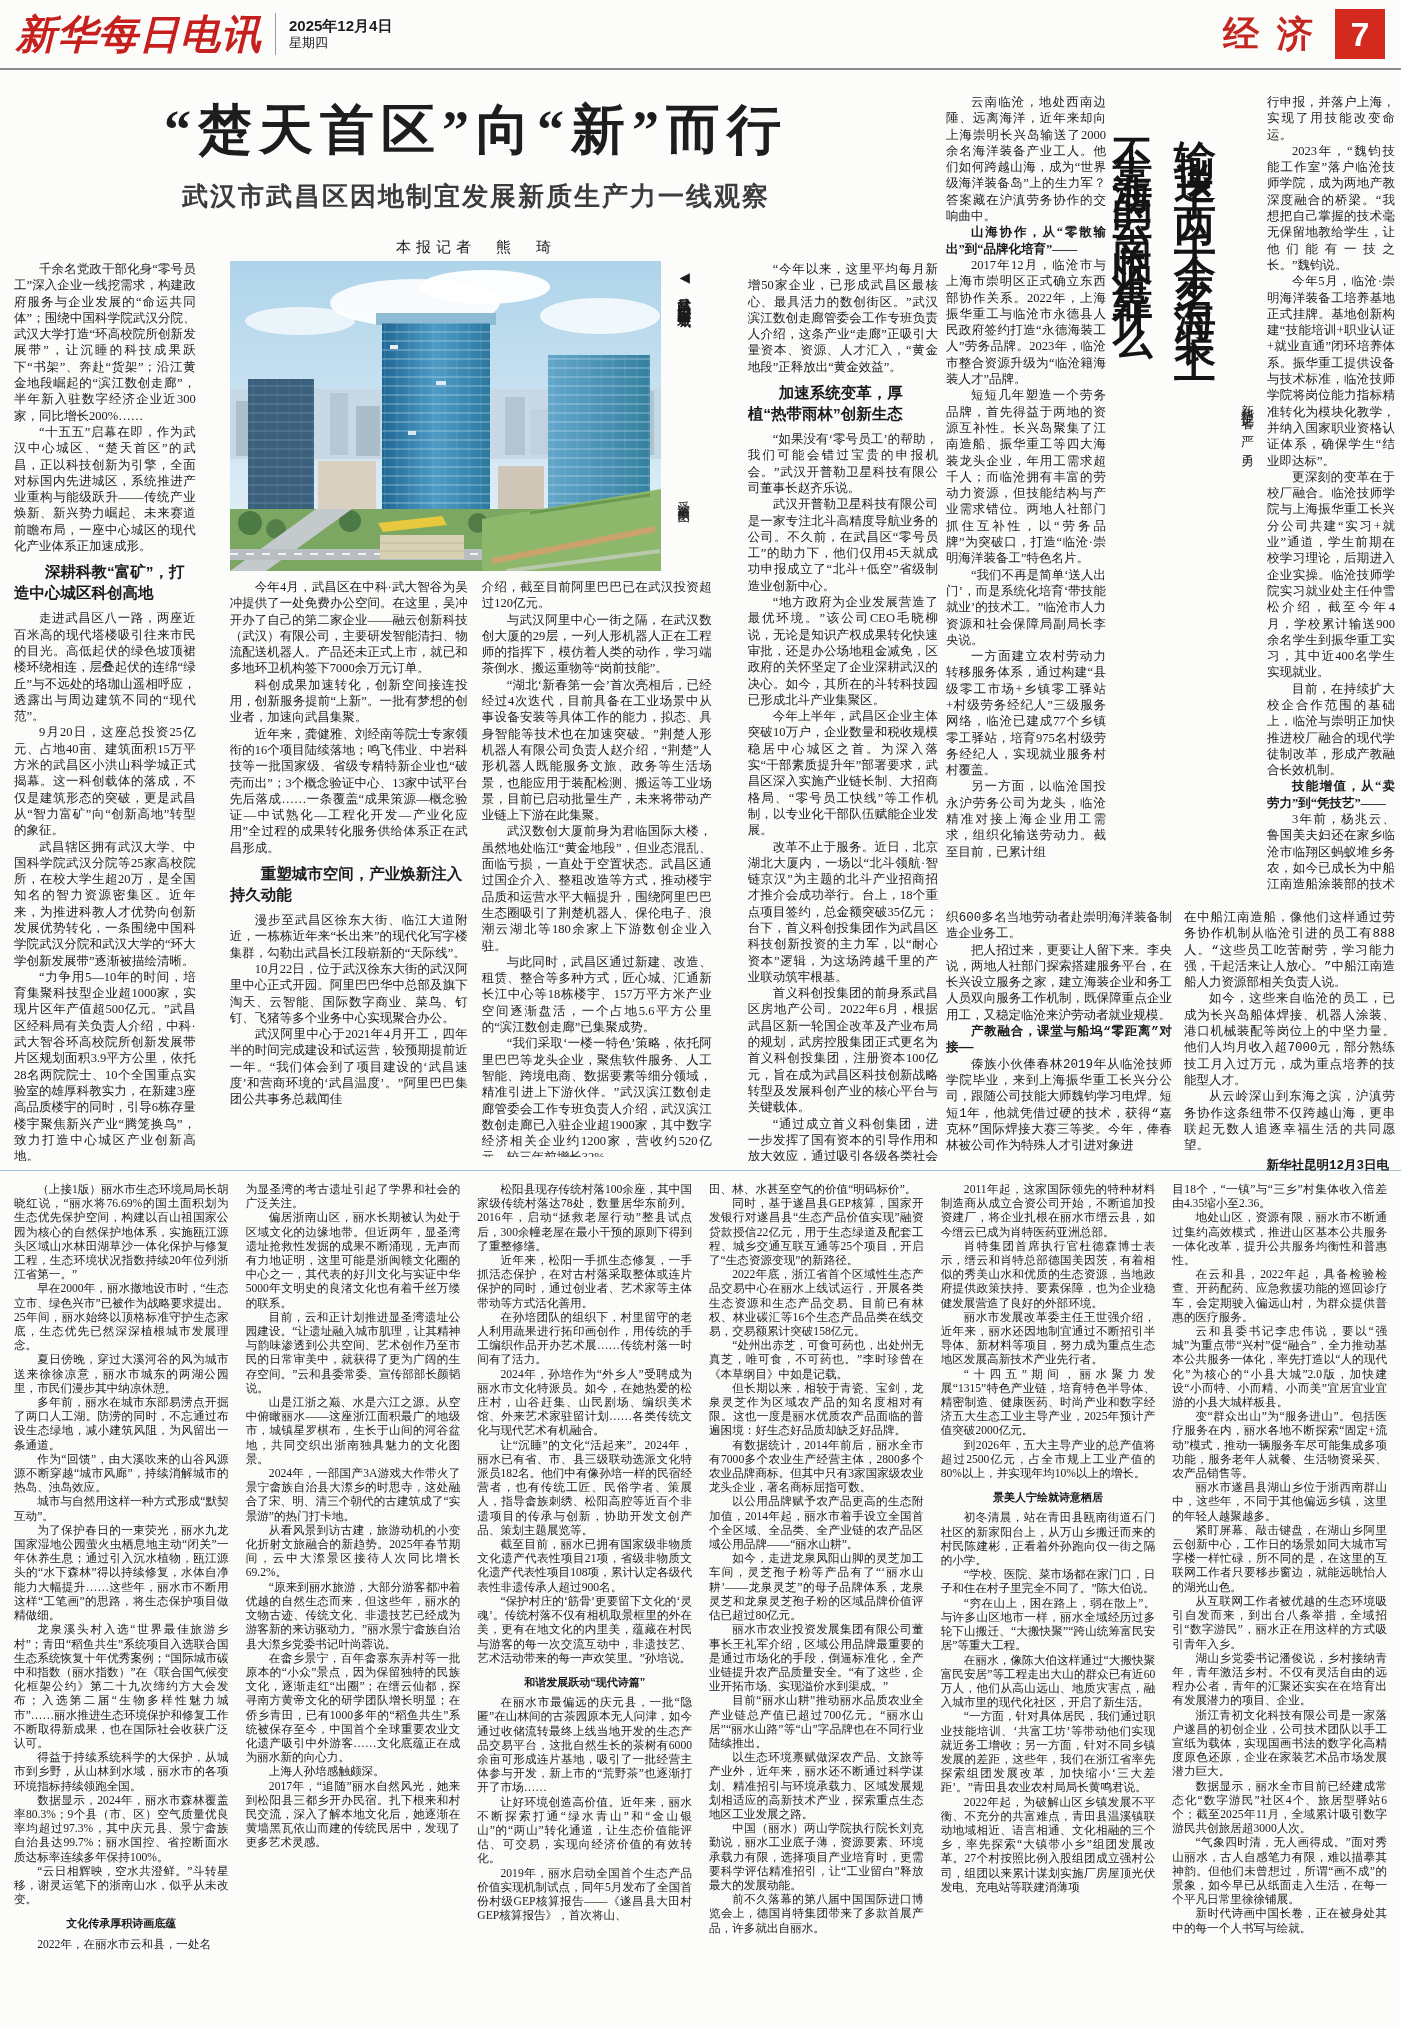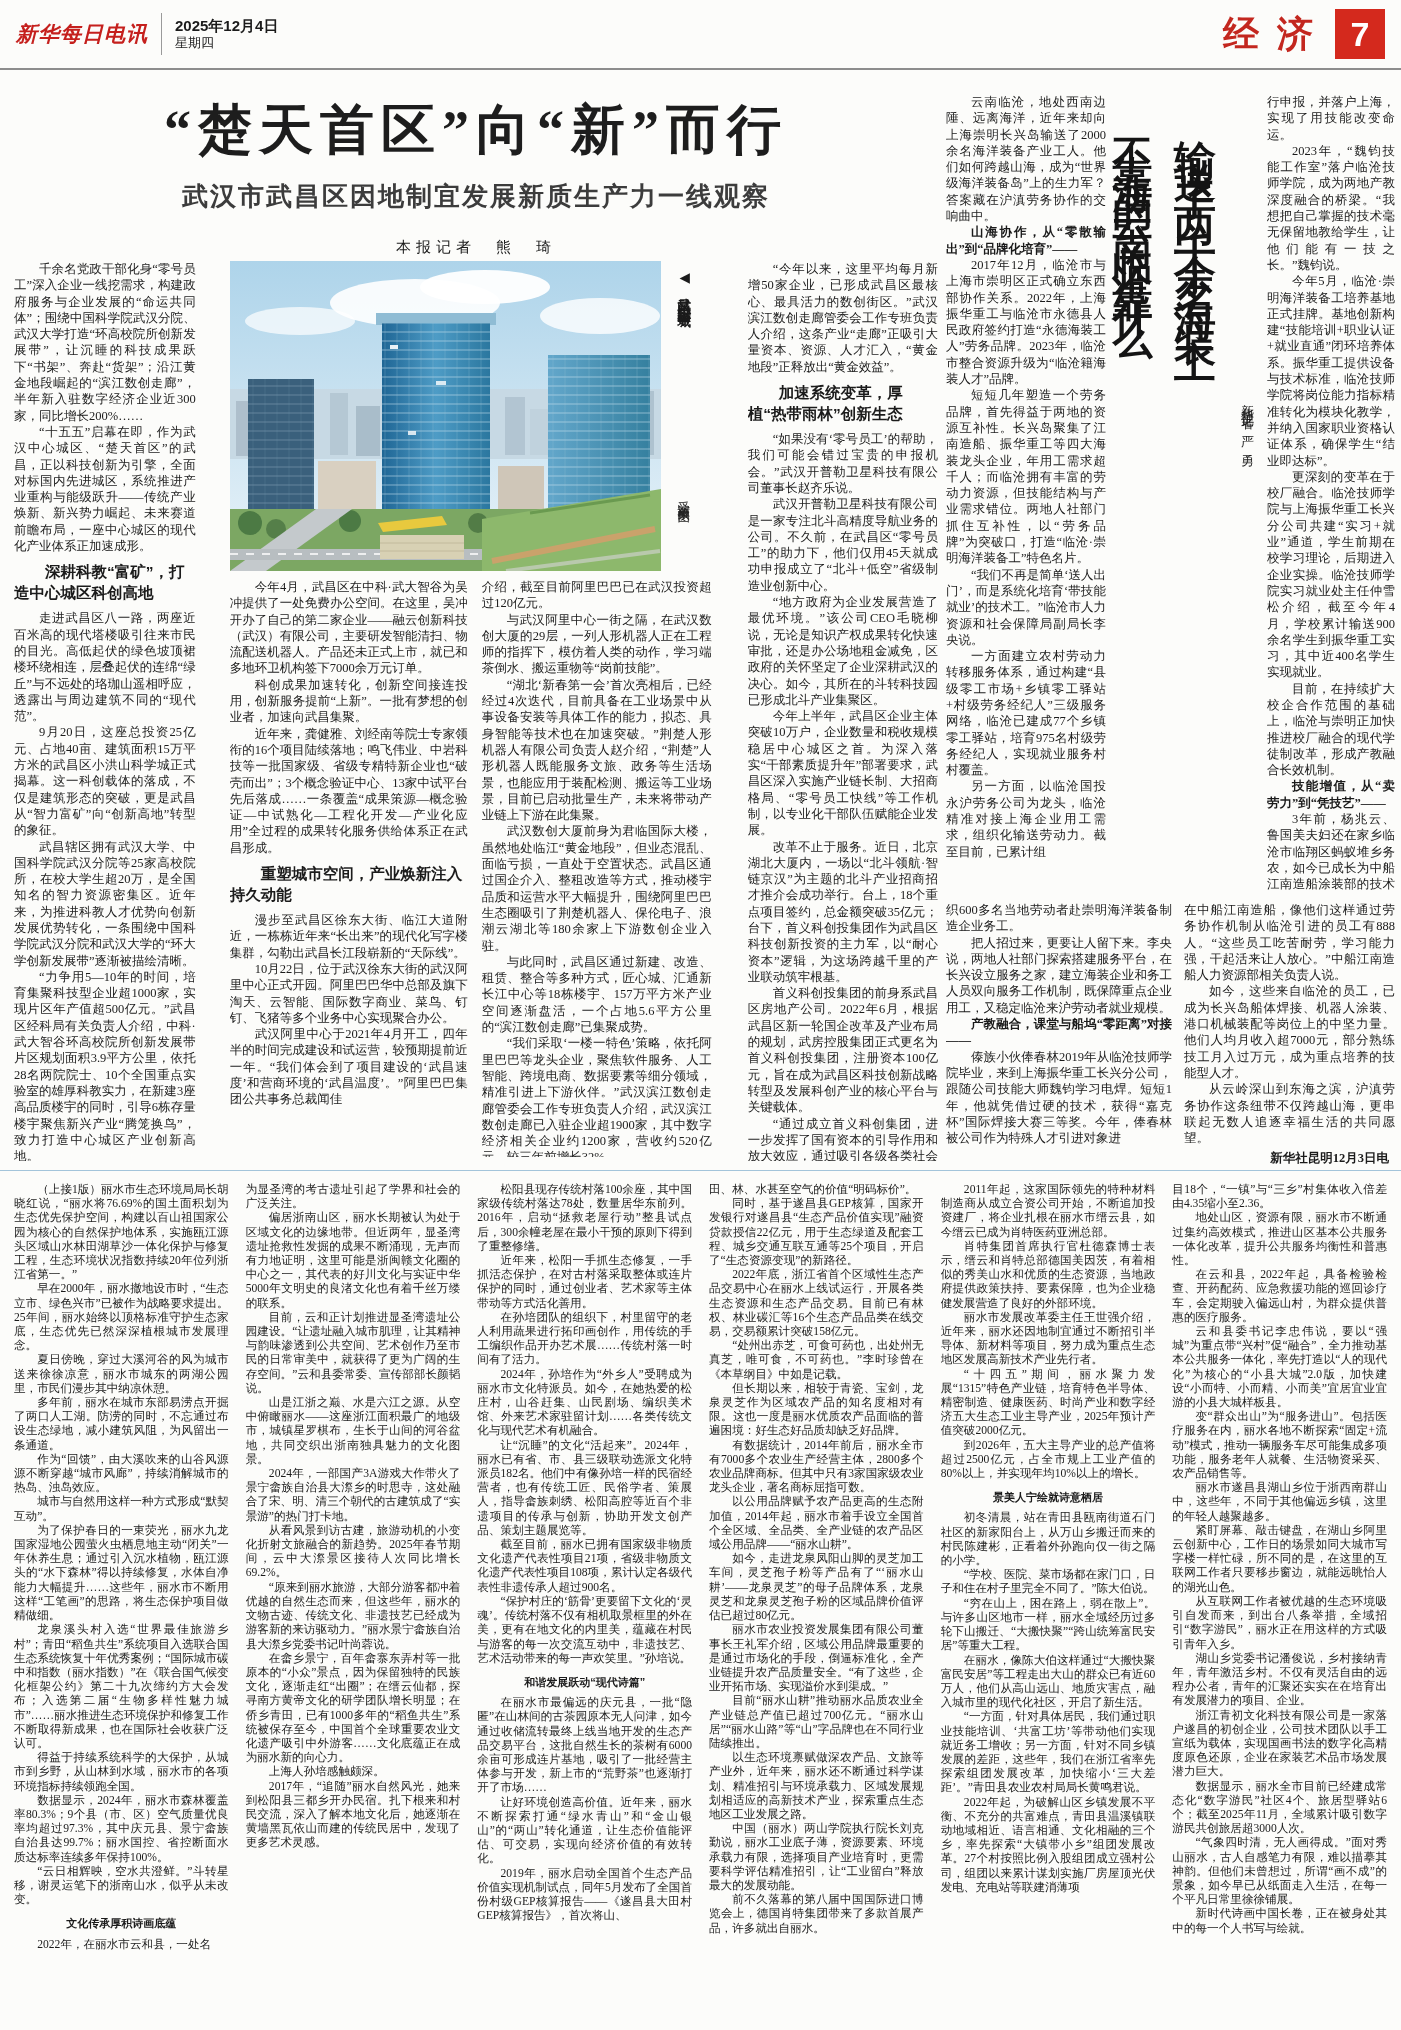--- a/index.html
+++ b/index.html
@@ -3,21 +3,21 @@
 <meta charset="utf-8">
 <style>
   html,body{margin:0;padding:0;}
   body{
     width:1401px;height:2030px;background:#fcfcfa;color:#1b1b1b;
     font-family:"Liberation Serif","DejaVu Serif",serif;overflow:hidden;
   }
   
   .header{height:70px;display:flex;align-items:center;padding:0 16px;box-sizing:border-box;
     border-bottom:2px solid #8d8d8d;}
-  .mast{font-size:21px;font-weight:bold;font-style:italic;color:#c5201d;letter-spacing:1px;white-space:nowrap;}
+  .mast{font-size:40px;font-weight:bold;font-style:italic;color:#c5201d;letter-spacing:1px;white-space:nowrap;}
   .hdiv{width:1px;height:42px;background:#9a9a9a;margin:0 13px;}
   .dateblock{font-family:"Liberation Sans",sans-serif;line-height:1.3;}
   .date1{font-size:15px;font-weight:700;}
   .date2{font-size:13px;}
   .hspacer{flex:1;}
   .section-name{font-size:36px;font-weight:700;color:#c3271f;letter-spacing:18px;margin-right:4px;}
   .pagenum{width:50px;height:50px;background:#d4291d;color:#fff;font-size:34px;font-weight:700;
     display:flex;align-items:center;justify-content:center;font-family:"Liberation Sans",sans-serif;}
   
   .para{margin:0;text-indent:2em;text-align:justify;font-size:12.5px;line-height:16.3px;}
@@ -52,21 +52,21 @@
   .a2{position:absolute;left:946px;top:24px;width:449px;height:1080px;}
   .a2-top{display:flex;height:796px;}
   .t1a{width:160px;flex:none;}
   .hblock{width:155px;flex:none;position:relative;margin-left:0px;}
   .vtitle{position:absolute;writing-mode:vertical-rl;font-weight:900;color:#141414;line-height:1;}
   .vt-r{left:68px;top:12px;font-size:42px;letter-spacing:23px;}
   .vt-l{left:6px;top:12px;font-size:40px;letter-spacing:18px;}
   .vbyline{position:absolute;writing-mode:vertical-rl;text-orientation:upright;font-size:13px;
     letter-spacing:3px;left:132px;top:300px;}
   .t2a{width:128px;margin-left:auto;}
-  .a2-bot{display:flex;height:268px;margin-top:12px;}
+  .a2-bot{display:flex;height:268px;margin-top:20px;font-family:Liberation Mono, monospace;}
   .t1b{width:226px;flex:none;}
   .t2b{width:211px;margin-left:12px;}
   
   .section-bottom{border-top:1px solid #a3c4da;padding:12px 14px 0;height:846px;box-sizing:border-box;
     display:grid;grid-template-columns:repeat(6,1fr);column-gap:17px;}
   .section-bottom .para{font-size:11.6px;line-height:14.2px;}
   .section-bottom .para.subhead-c{font-size:11px;}
 </style>
 </head>
 <body>

